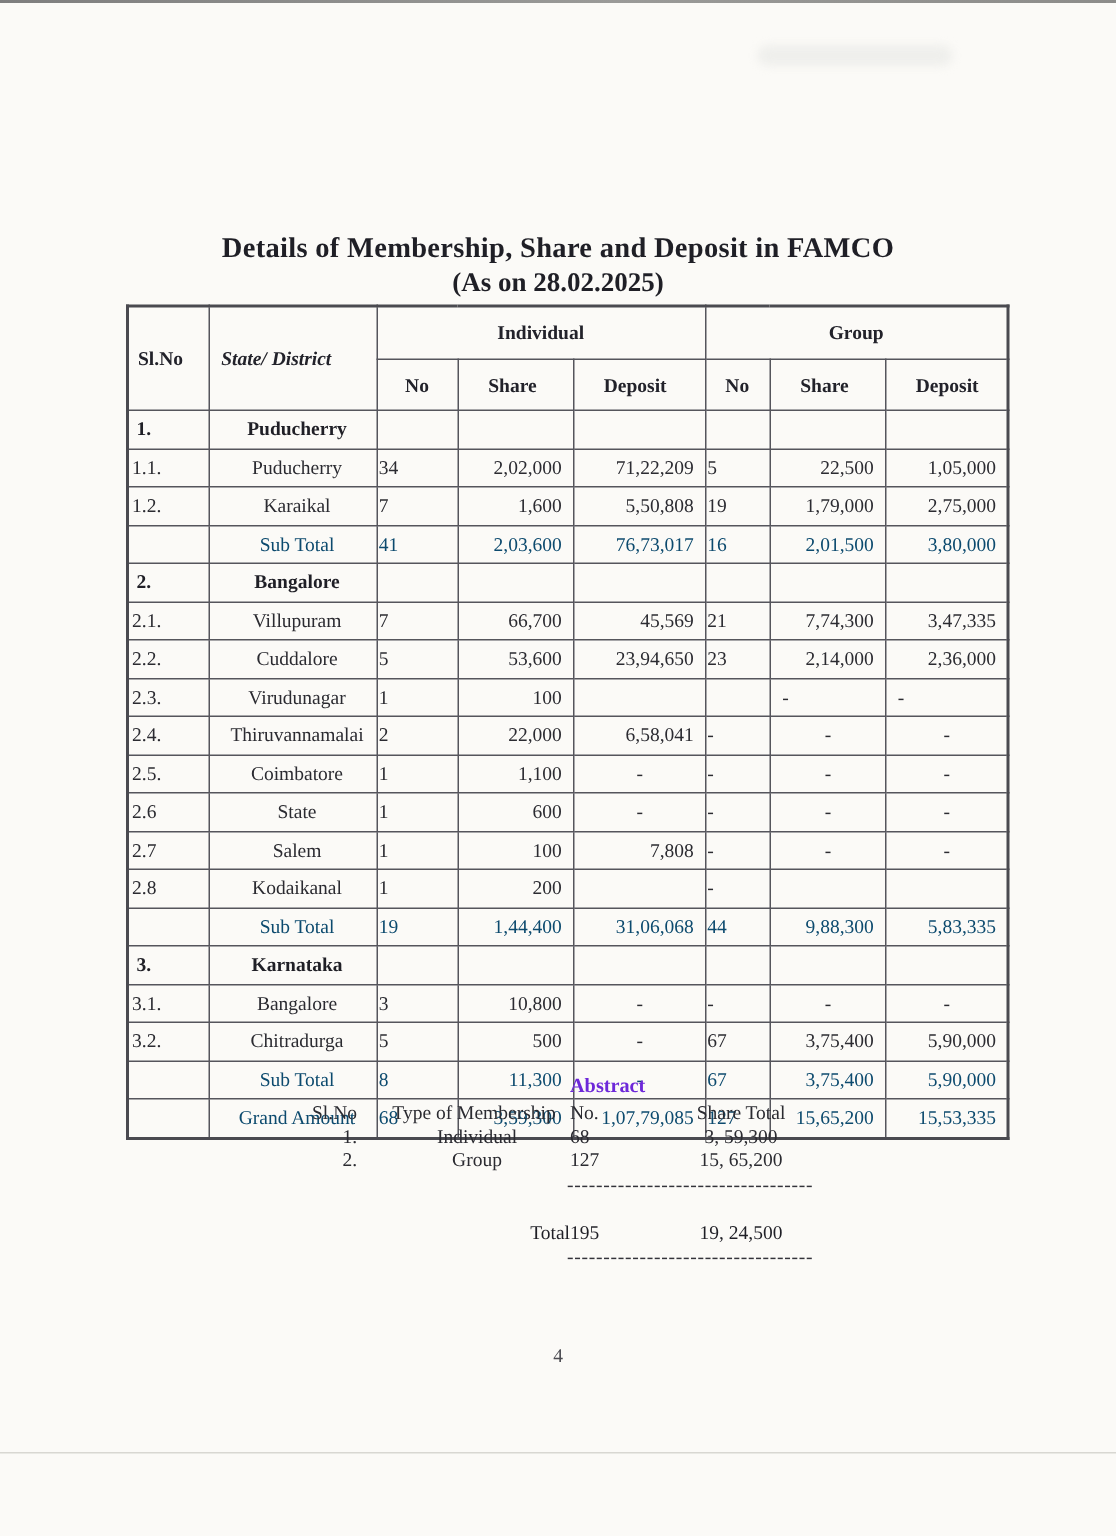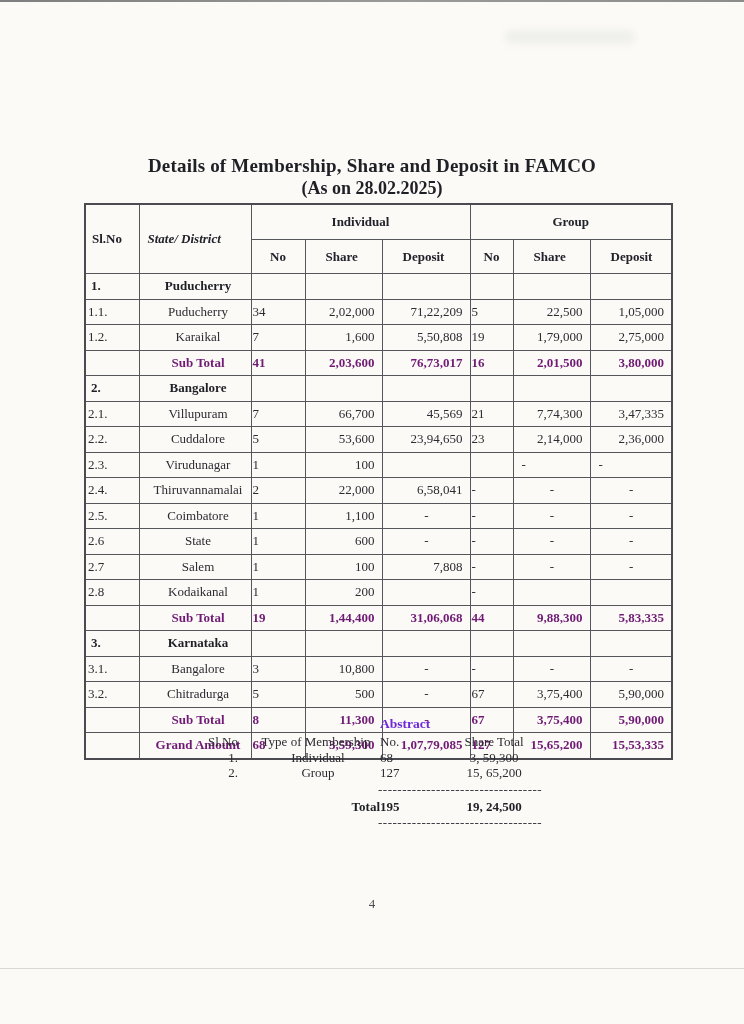--- a/index.html
+++ b/index.html
@@ -47,37 +47,37 @@
 
   .membership-table td { height:22.5px; color:#2b2b31; }
   .td-sl { text-align:left; padding-left:5px; }
   .row-data .td-sl { padding-left:2px; }
   .td-state { text-align:center; padding-left:7px; }
   .td-no { text-align:left; }
   .td-amt { text-align:right; padding-right:7px; }
   .td-amt.dash { text-align:center; padding-right:0; }
   .td-amt.dash-left { text-align:left; padding-left:8px; }
   .row-section .td-sl, .row-section .td-state { font-weight:bold; color:#1f1f26; }
-  .row-subtotal td, .row-grandtotal td { font-weight:bold; color:#701a75; }
+  .row-subtotal td, .row-grandtotal td { font-weight:normal; color:#0c4a6e; }
 
   .abstract { position:absolute; left:202px; top:716px; width:345px; font-size:13px; }
   .abstract-title { font-weight:bold; font-size:13.5px; color:#6d28d9; margin-left:178px; margin-bottom:2px; }
   .ab-row { display:flex; line-height:15.5px; }
   .ab-sl { width:36px; text-align:right; }
   .ab-gap1 { width:14px; }
   .ab-type { width:128px; text-align:center; }
   .ab-row-data .ab-type { padding-left:4px; width:124px; }
   .ab-no { width:53px; text-align:left; }
   .ab-gap2 { width:17px; }
   .ab-amount { width:88px; text-align:center; }
   .ab-sep {
     margin:4px 0 1px 176px; width:164px; overflow:hidden;
     white-space:nowrap; letter-spacing:0.5px; line-height:9px; color:#33333a;
   }
-  .ab-total { margin-top:5px; font-weight:bold; color:#1f1f26; }
+  .ab-total { margin-top:20px; font-weight:normal; color:#1f1f26; }
   .ab-total-label { width:178px; text-align:right; }
   .page-number { position:absolute; left:0; top:896px; width:744px; text-align:center; font-size:13px; color:#4c4c52; }
 </style>
 </head>
 <body>
 
 <div class="page">
   <div class="scan-top-edge"></div>
   <div class="scan-smudge"></div>
 

